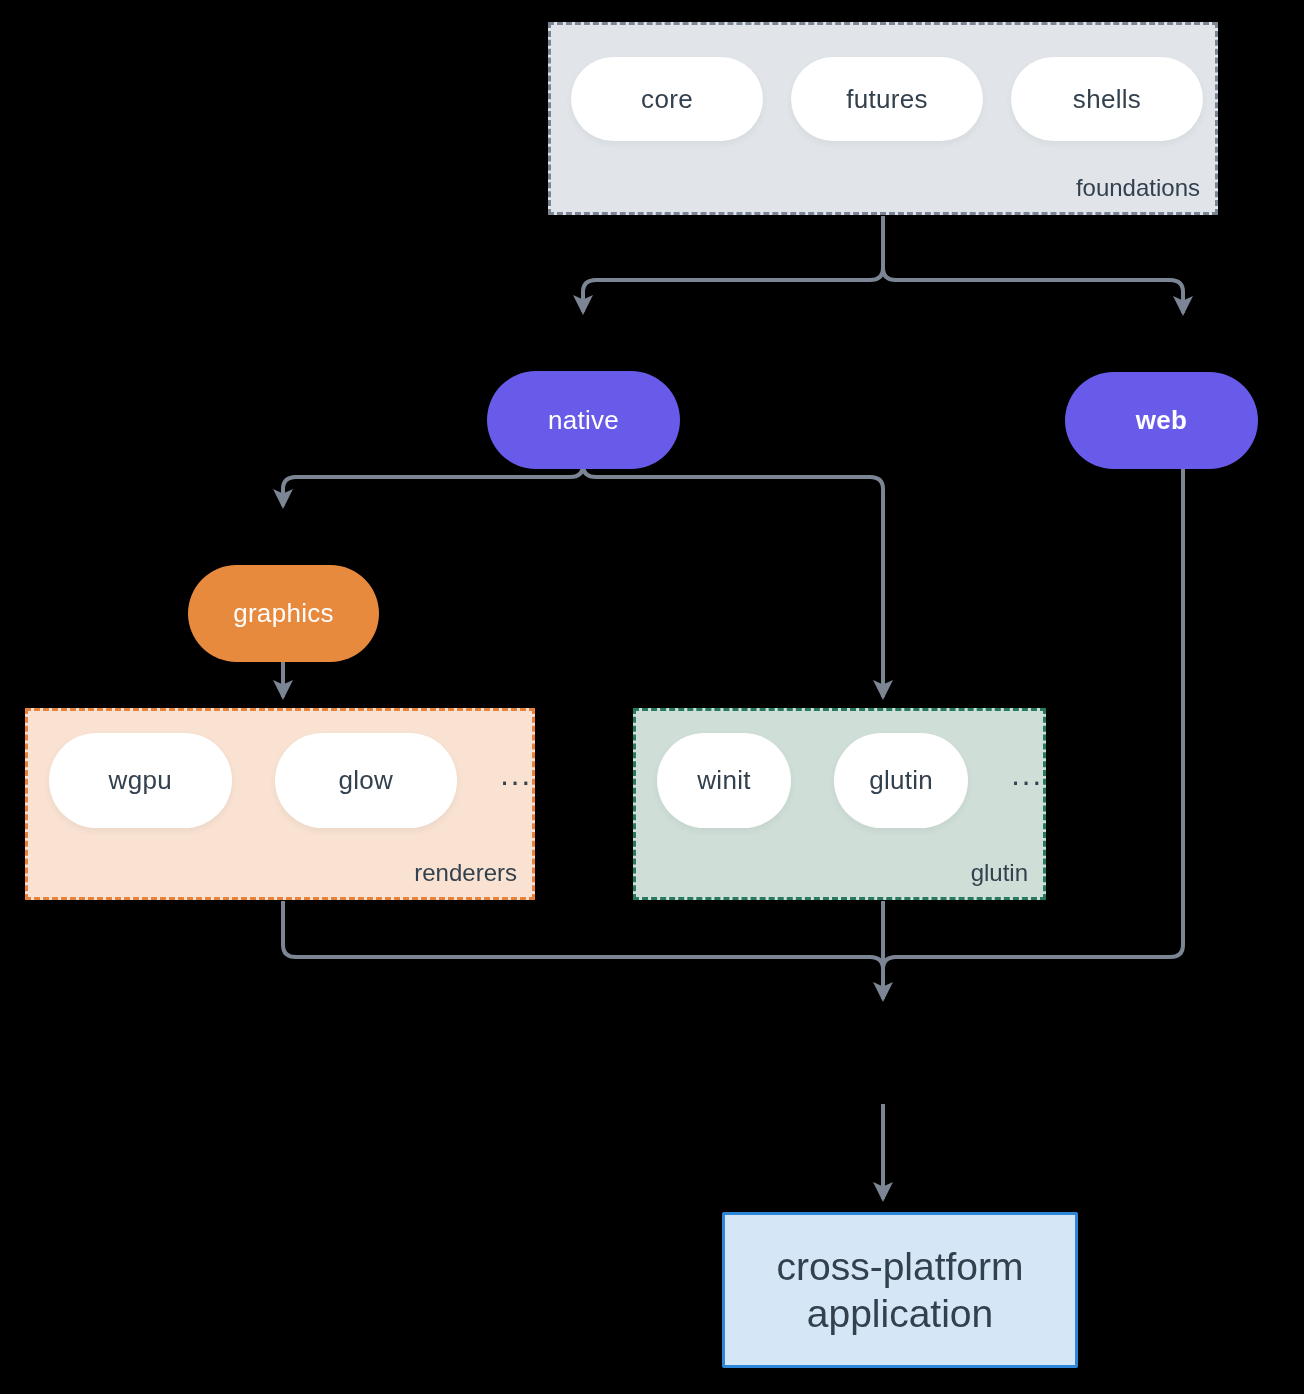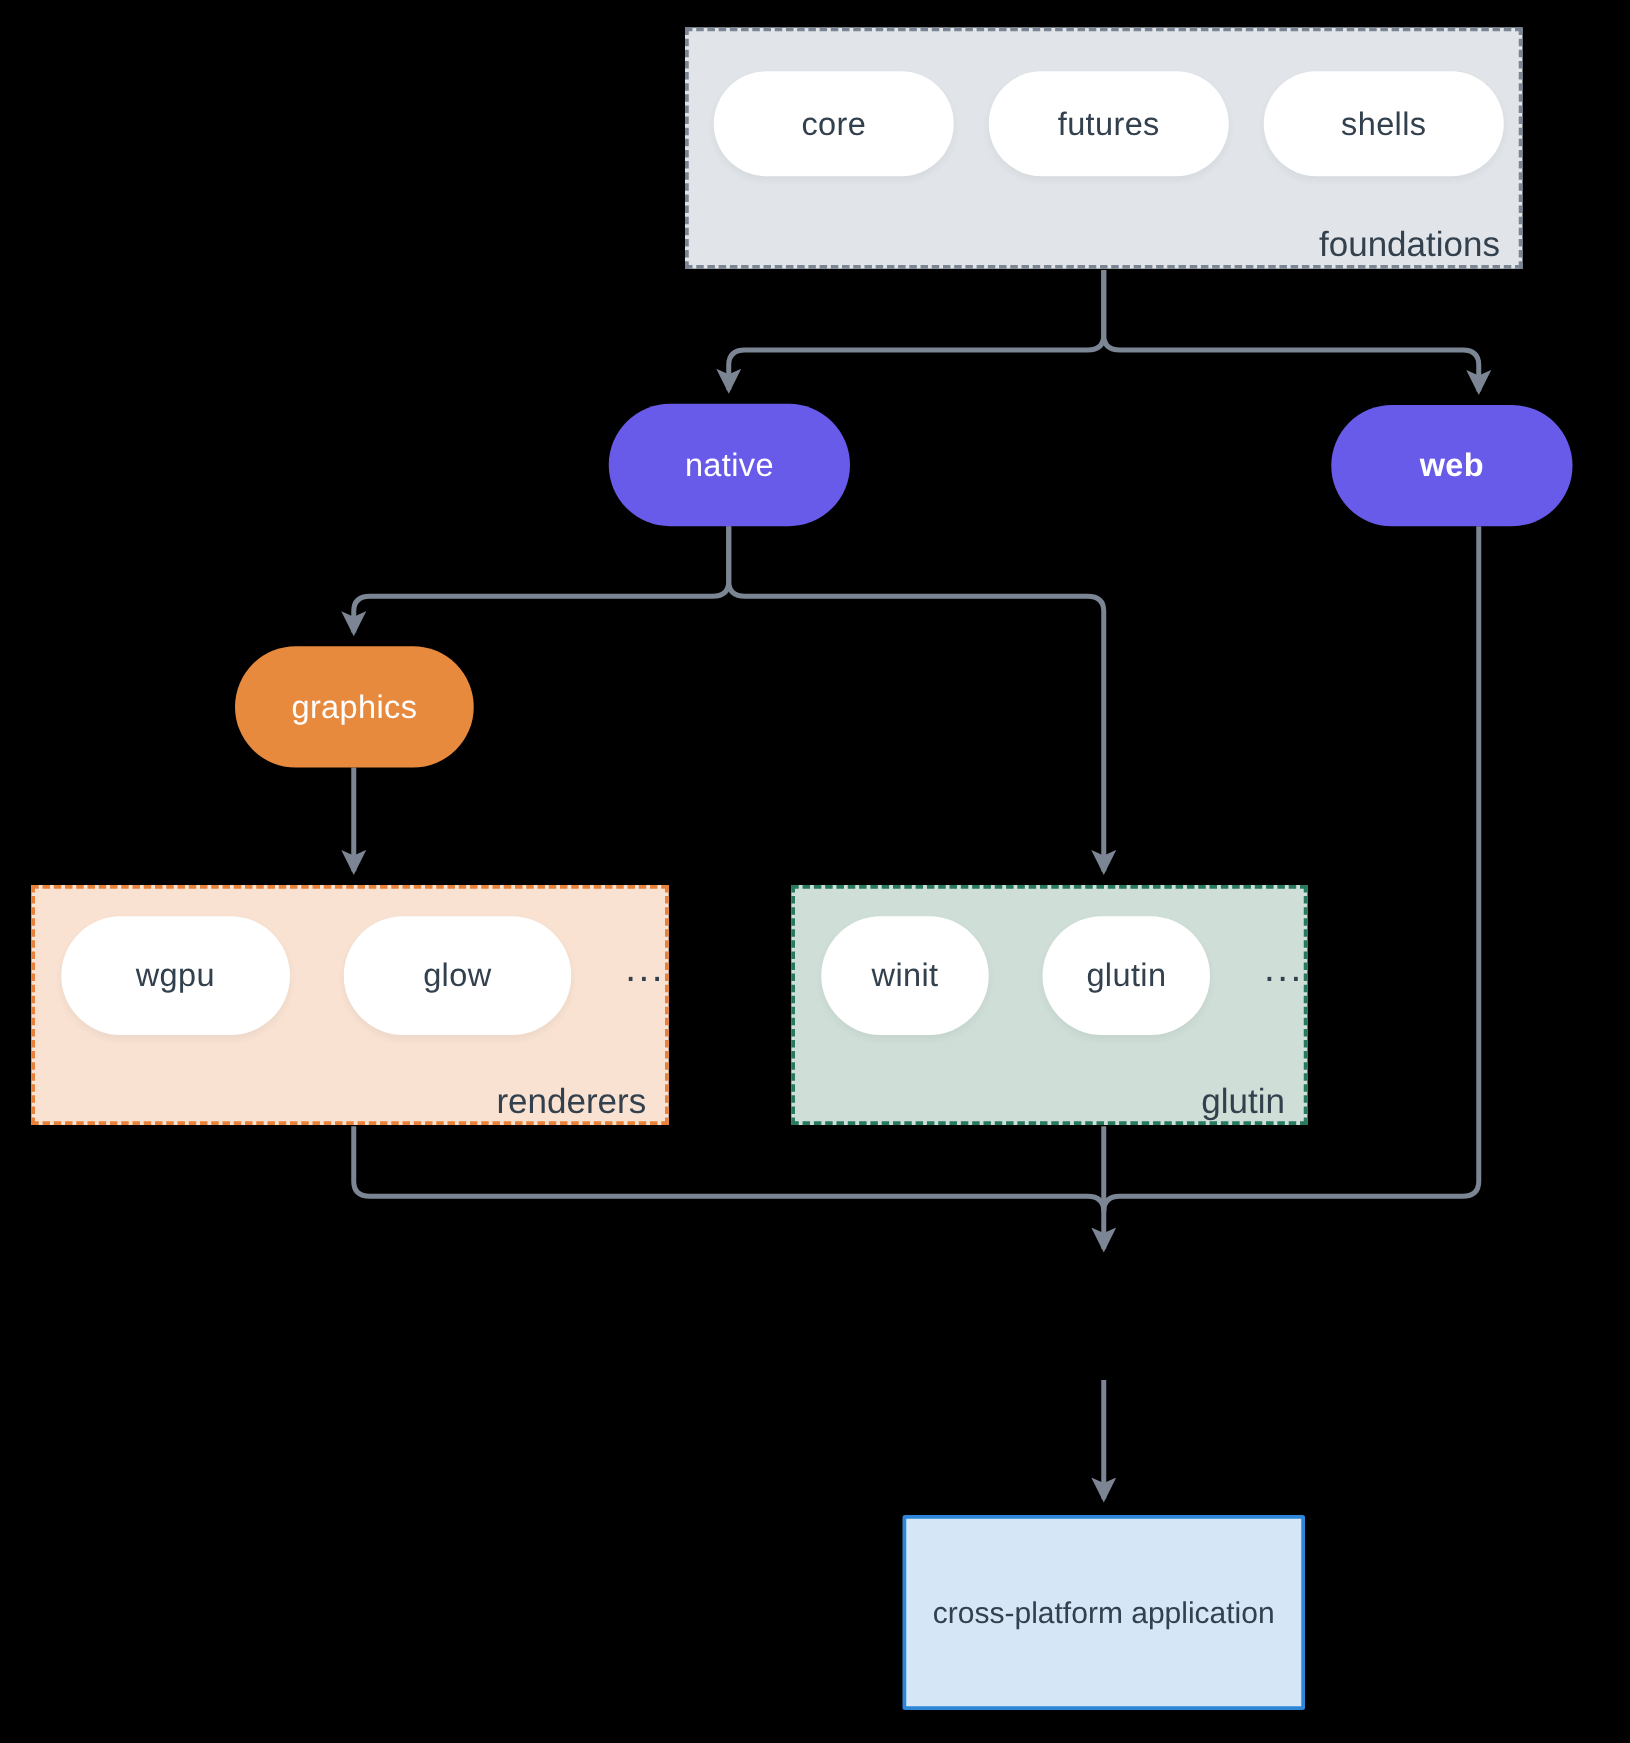--- a/index.html
+++ b/index.html
@@ -34,38 +34,38 @@
     justify-content: center;
     border-radius: 999px;
     font-size: 26px;
     letter-spacing: 0.3px;
   }
   .pill.white {
     background: var(--pill_bg, #ffffff);
     color: var(--text_dark, #33404d);
     box-shadow: 0 3px 6px rgba(50, 64, 77, 0.07);
   }
-  .pill.colored { color: var(--text_light, #ffffff); }
+  .pill.colored { color: var(--text_light, #ffffff); margin-top: 48px; }
 
   
   .node-native   { left: 487px;  top: 323px;  width: 193px; height: 98px; background: var(--node_purple, #695be9); }
   .node-web      { left: 1065px; top: 324px;  width: 193px; height: 97px; background: var(--node_purple, #695be9); font-weight: bold; }
   .node-graphics { left: 188px;  top: 517px;  width: 191px; height: 97px; background: var(--node_orange, #e78a3e); }
   .node-iced     { left: 787px;  top: 1010px; width: 191px; height: 94px; background: var(--node_blue, #2f8cda); }
 
   
   .group .pill-row {
     display: flex;
     align-items: center;
   }
   .group .caption {
     position: absolute;
     right: 15px;
-    bottom: 0;
-    font-size: 28px;
+    bottom: 10px;
+    font-size: 24px;
     color: var(--text_dark, #33404d);
   }
   .group .more {
     font-size: 31px;
     color: var(--text_dark, #33404d);
     letter-spacing: 2px;
     padding-bottom: 12px;
   }
 
   .group-foundations {
@@ -83,29 +83,29 @@
   }
   .group-shells {
     left: 633px; top: 708px; width: 413px; height: 192px;
     background: var(--shells_bg, #cfdfd7);
     border: 3px dashed var(--shells_border, #27795f);
   }
   .group-renderers .pill-row, .group-shells .pill-row { padding: 22px 0 0 21px; gap: 43px; }
   .group-renderers .pill, .group-shells .pill { width: 190px; height: 95px; }
 
   .app-box {
-    left: 722px; top: 1212px; width: 322px; height: 156px;
+    left: 722px; top: 1212px; width: 356px; height: 156px;
     background: var(--app_bg, #d5e6f7);
     border: 3px solid var(--app_border, #2e86d8);
     border-radius: 2px;
     display: flex;
     align-items: center;
     justify-content: center;
     text-align: center;
-    font-size: 24px;
+    font-size: 39px;
     line-height: 47px;
     color: var(--text_dark, #33404d);
     padding: 0 16px;
   }
 </style>
 </head>
 <body>
 
 <div class="canvas">
 

